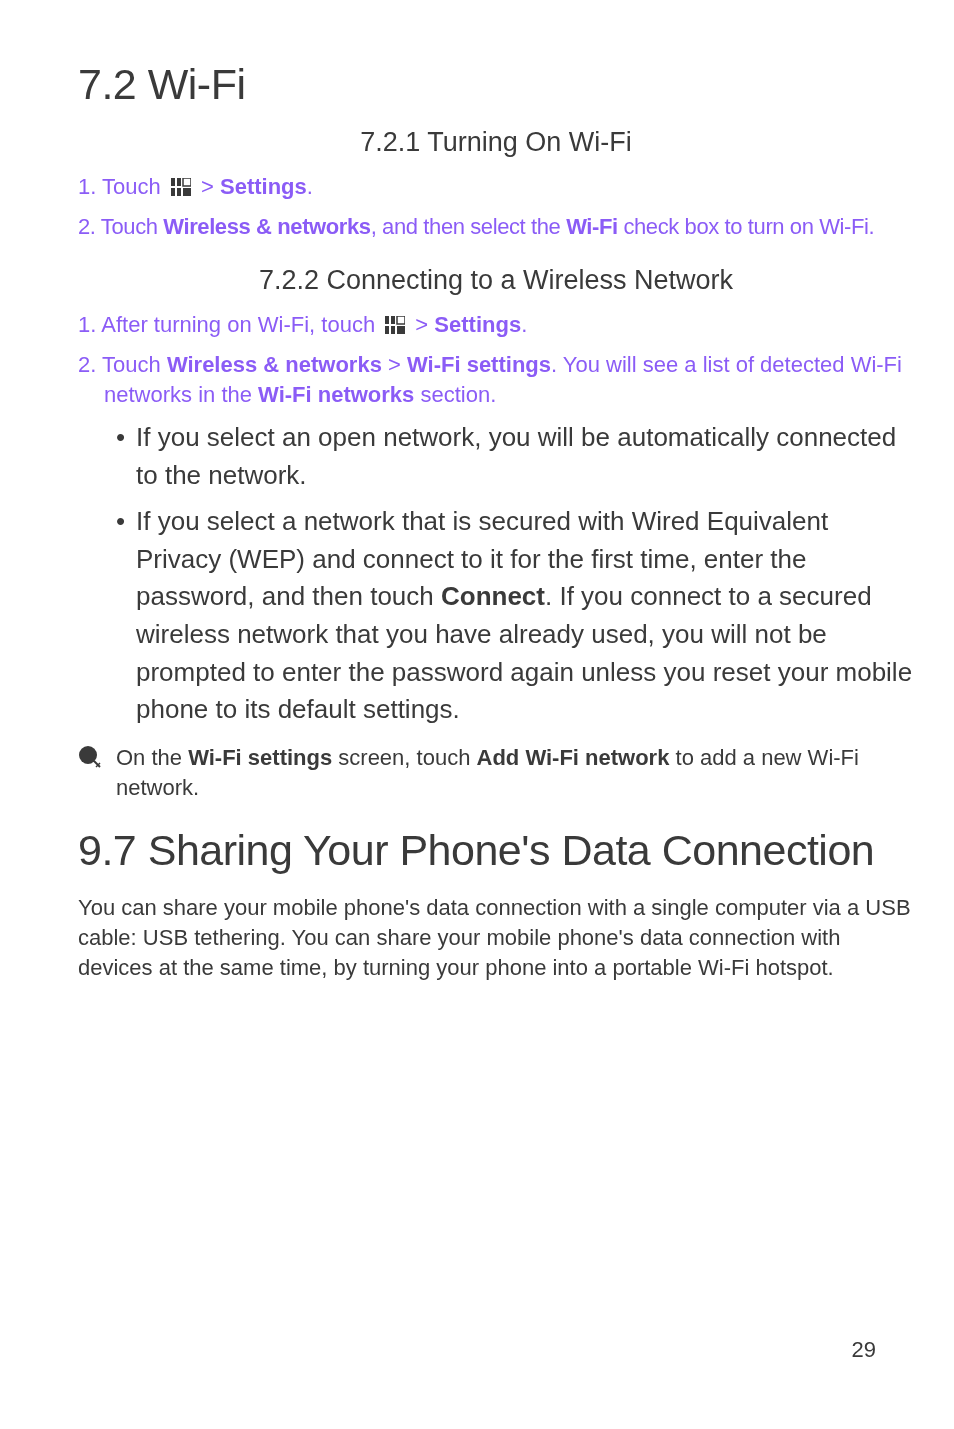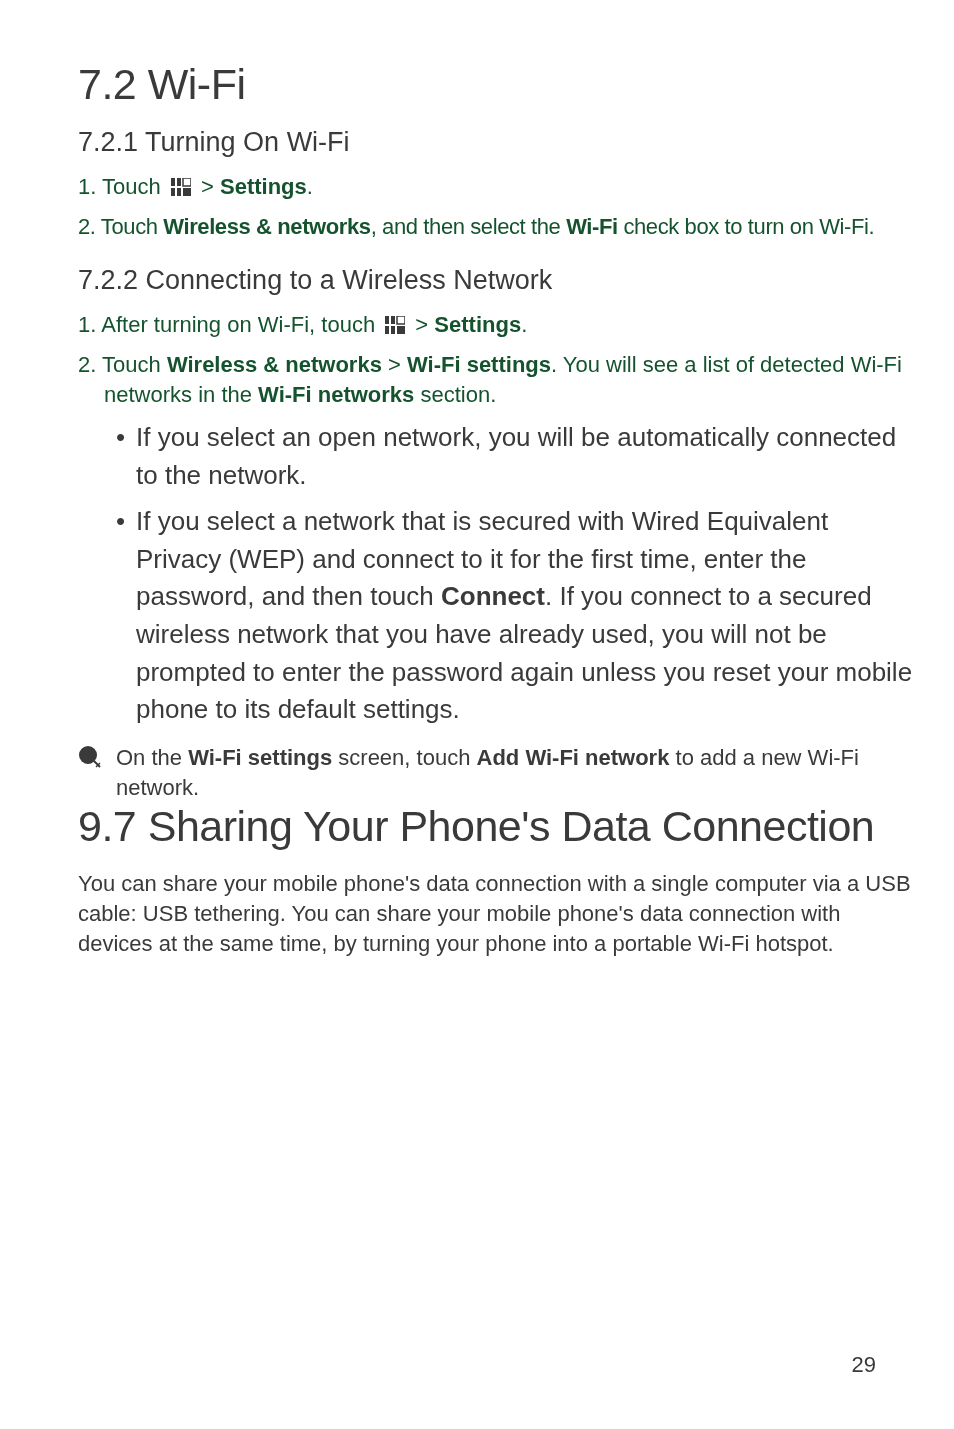--- a/index.html
+++ b/index.html
@@ -30,26 +30,27 @@
     font-size: 22px;
     line-height: 1.35;
     margin: 0 0 28px 0;
     color: #3a3a3a;
   }
   h2 {
     font-size: 27px;
     font-weight: normal;
     margin: 0 0 14px 0;
     color: #3a3a3a;
+    text-align: center;
   }
   .step {
     font-size: 22px;
     line-height: 1.35;
     margin: 0 0 10px 0;
-    color: #14532d;
+    color: #8b5cf6;
     padding-left: 26px;
     text-indent: -26px;
   }
   .step.compact {
     letter-spacing: -0.4px;
   }
   .bullet {
     font-size: 26px;
     line-height: 1.45;
     margin: 0 0 8px 0;
@@ -60,20 +61,21 @@
   .bullet::before {
     content: "•";
     position: absolute;
     left: 38px;
     top: 0;
   }
   .note-row {
     display: flex;
     align-items: flex-start;
     margin-top: 14px;
+    margin-bottom: 24px;
   }
   .note-icon {
     flex: 0 0 30px;
     margin-right: 8px;
     margin-top: 2px;
   }
   .note-text {
     font-size: 22px;
     line-height: 1.35;
     color: #3a3a3a;
@@ -84,21 +86,21 @@
     width: 20px;
     height: 18px;
     position: relative;
     margin: 0 4px;
   }
   .apps-icon svg { display: block; }
   .bold { font-weight: bold; }
   .section-gap { height: 14px; }
   .page-number {
     position: absolute;
-    bottom: 51px;
+    bottom: 66px;
     right: 78px;
     font-size: 22px;
     color: #3a3a3a;
   }
 </style>
 </head>
 <body>
 
 <div class="page">
 

